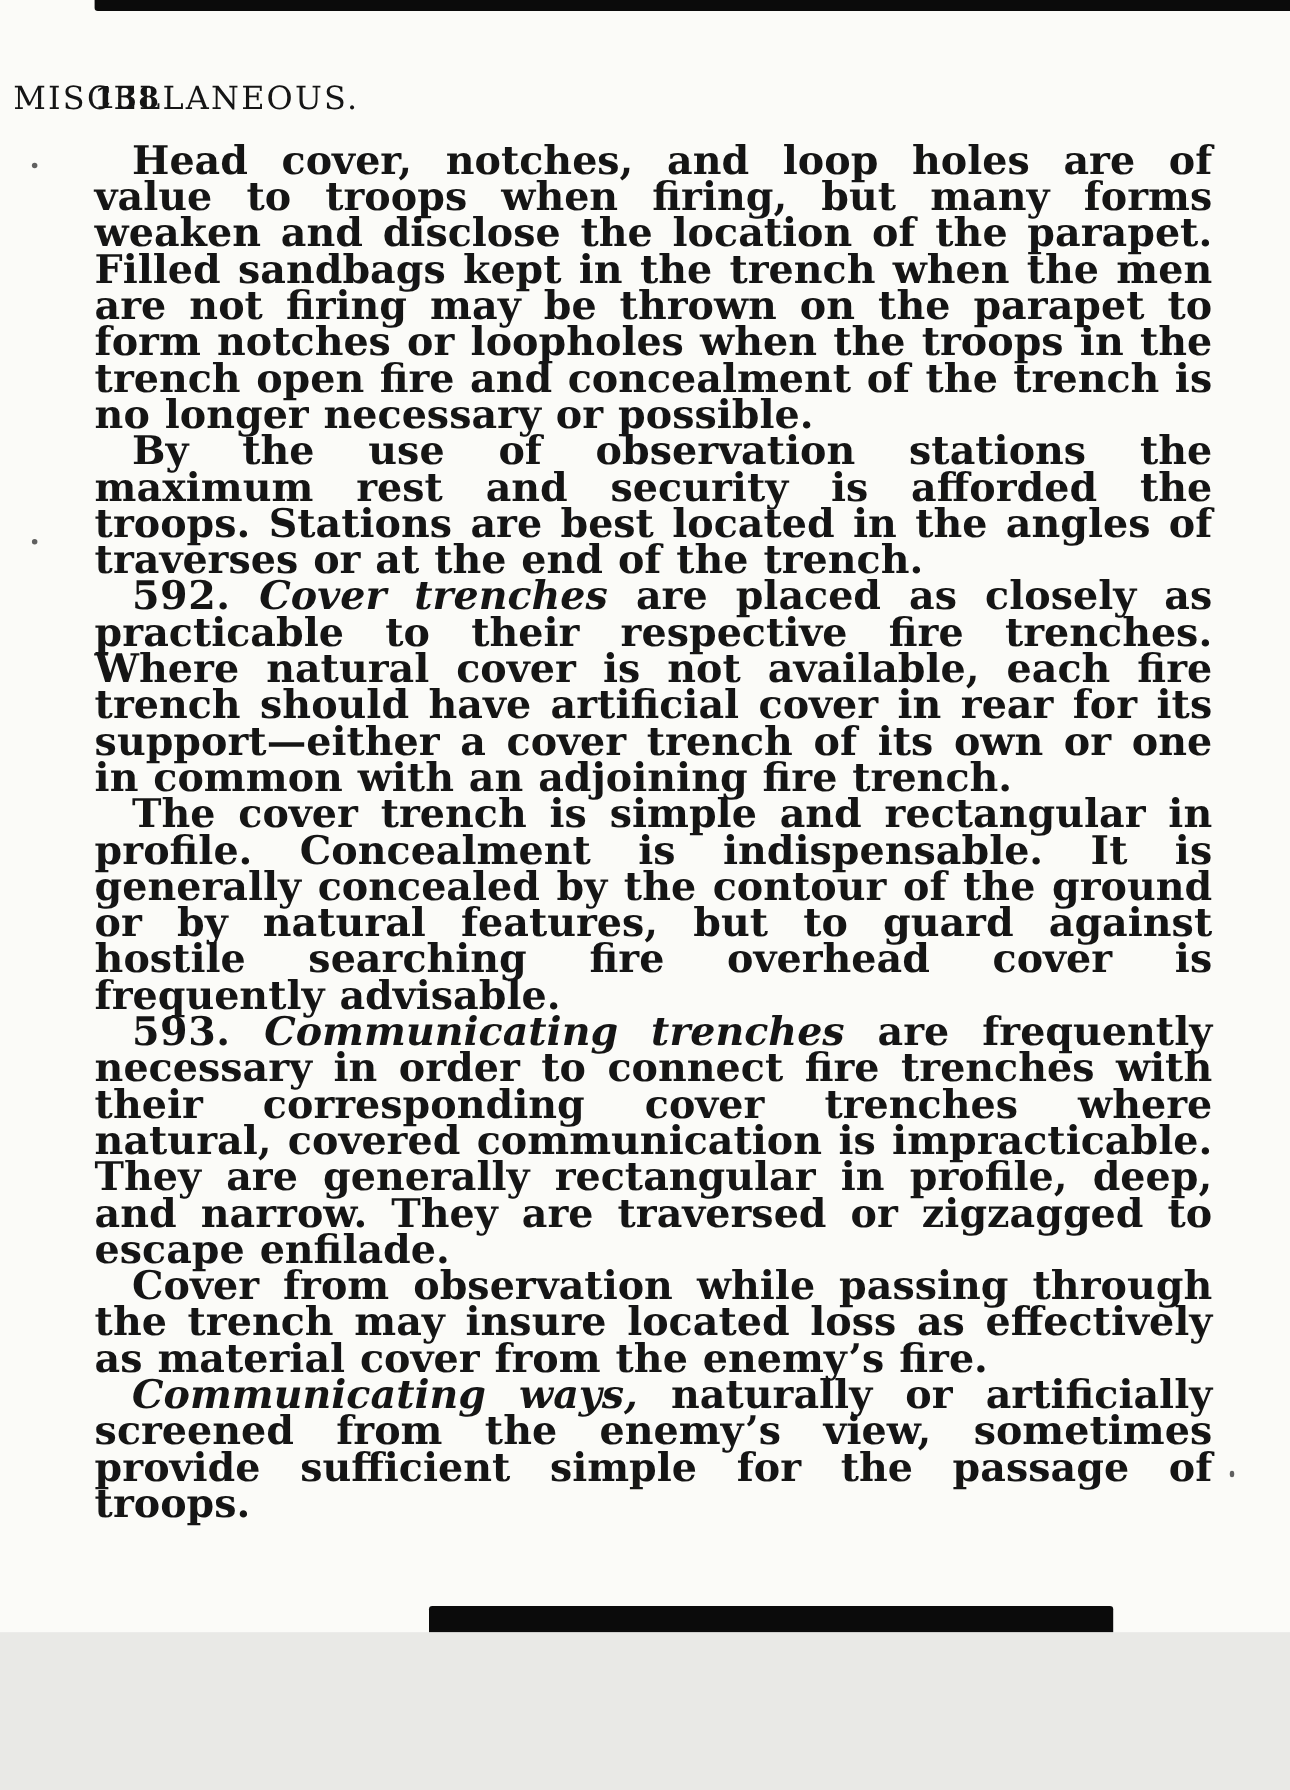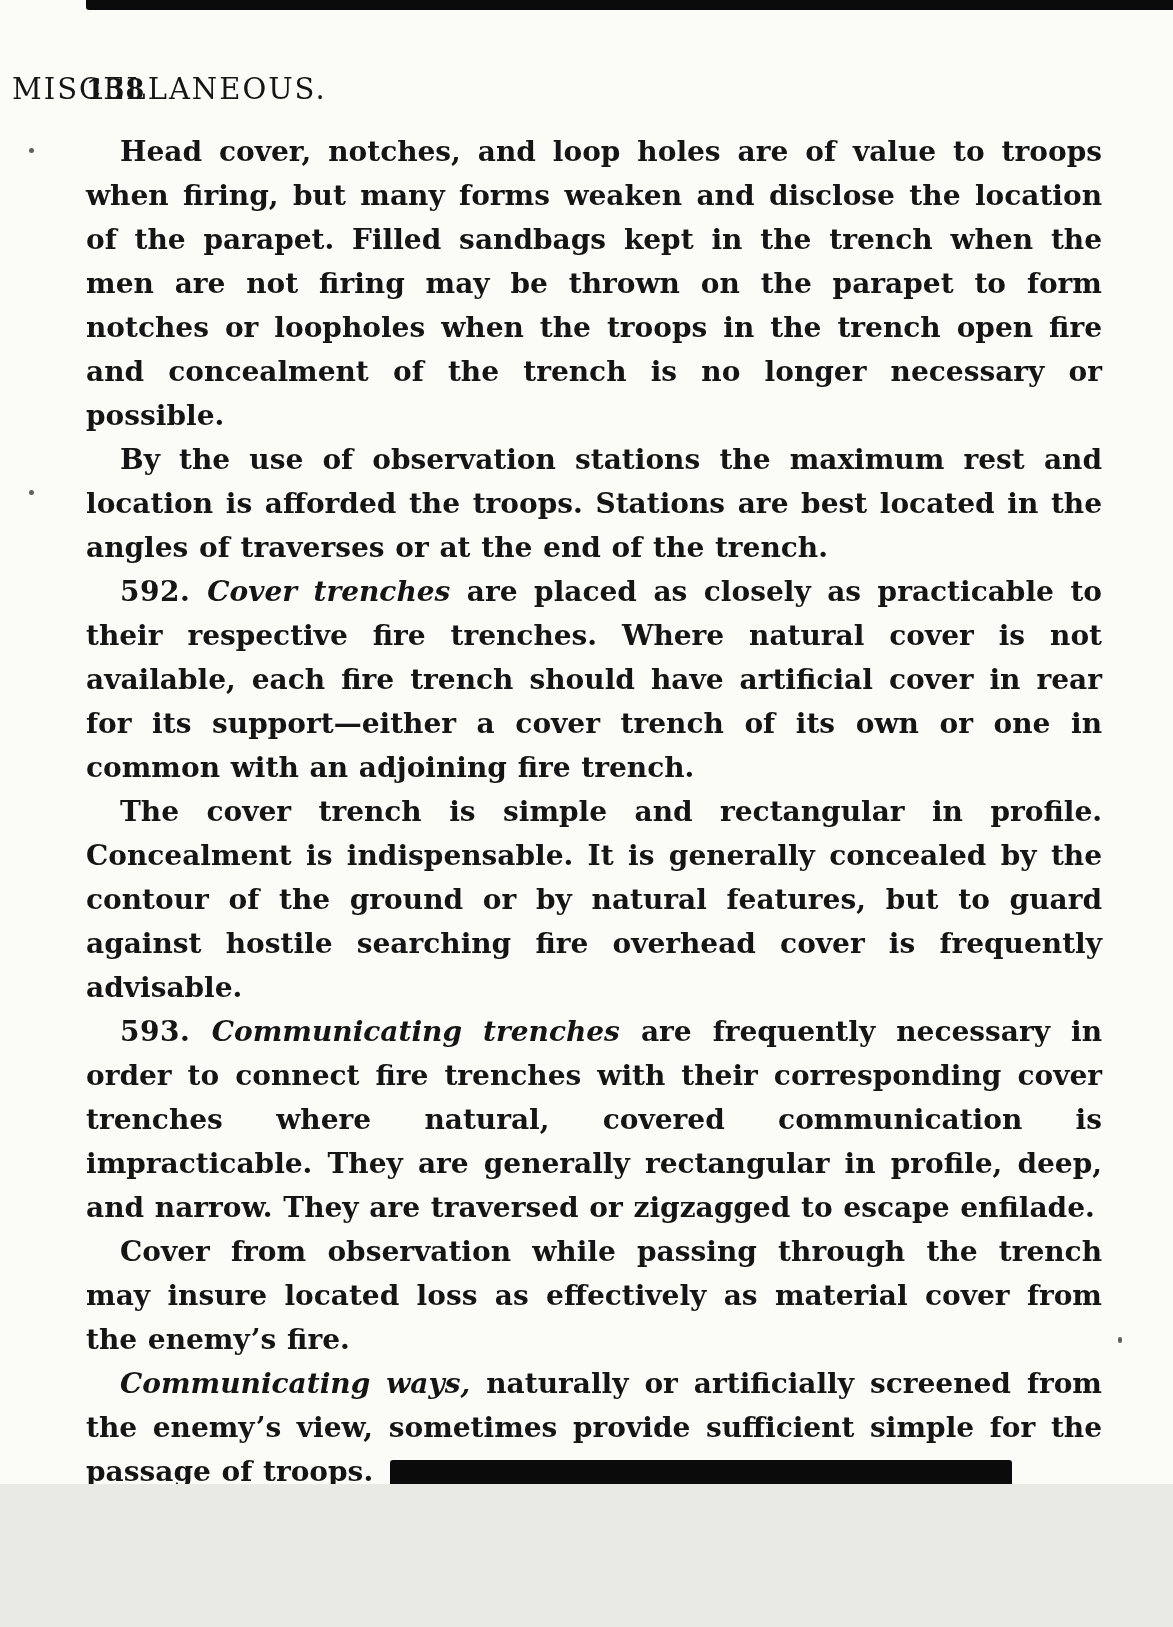--- a/index.html
+++ b/index.html
@@ -47,22 +47,22 @@
     letter-spacing: 2px;
   }
 
   
   .page-body {
     position: absolute;
     left: 86px;
     top: 130px;
     width: 1016px;
     text-align: justify;
-    font-size: 28px;
-    line-height: 44px;
+    font-size: 36px;
+    line-height: 33px;
     font-weight: 700;
     word-spacing: 1px;
     hyphens: none;
   }
   .page-body p.para {
     margin: 0;
     padding: 0;
     text-indent: 34px;
   }
   .seg-normal { font-weight: 700; }
@@ -78,21 +78,21 @@
   <div class="artifact artifact-bottom"></div>
   <div class="speck speck-1"></div>
   <div class="speck speck-2"></div>
   <div class="speck speck-3"></div>
 
   <div class="page-number">138</div>
   <div class="page-title">MISCELLANEOUS.</div>
 
   <div class="page-body">
       <p class="para"><span class="seg-normal">Head cover, notches, and loop holes are of value to troops when firing, but many forms weaken and disclose the location of the parapet.  Filled sandbags kept in the trench when the men are not firing may be thrown on the parapet to form notches or loopholes when the troops in the trench open fire and concealment of the trench is no longer necessary or possible.</span></p>
-      <p class="para"><span class="seg-normal">By the use of observation stations the maximum rest and location is afforded the troops.  Stations are best located in the angles of traverses or at the end of the trench.</span></p>
+      <p class="para"><span class="seg-normal">By the use of observation stations the maximum rest and security is afforded the troops.  Stations are best located in the angles of traverses or at the end of the trench.</span></p>
       <p class="para"><span class="seg-bold">592. </span><span class="seg-bolditalic">Cover trenches</span><span class="seg-normal"> are placed as closely as practicable to their respective fire trenches.  Where natural cover is not available, each fire trench should have artificial cover in rear for its support—either a cover trench of its own or one in common with an adjoining fire trench.</span></p>
       <p class="para"><span class="seg-normal">The cover trench is simple and rectangular in profile.  Concealment is indispensable.  It is generally concealed by the contour of the ground or by natural features, but to guard against hostile searching fire overhead cover is frequently advisable.</span></p>
       <p class="para"><span class="seg-bold">593. </span><span class="seg-bolditalic">Communicating trenches</span><span class="seg-normal"> are frequently necessary in order to connect fire trenches with their corresponding cover trenches where natural, covered communication is impracticable.  They are generally rectangular in profile, deep, and narrow.  They are traversed or zigzagged to escape enfilade.</span></p>
       <p class="para"><span class="seg-normal">Cover from observation while passing through the trench may insure located loss as effectively as material cover from the enemy’s fire.</span></p>
       <p class="para"><span class="seg-bolditalic">Communicating ways,</span><span class="seg-normal"> naturally or artificially screened from the enemy’s view, sometimes provide sufficient simple for the passage of troops.</span></p>
     </div>
 
 </div>
 
 </body></html>

